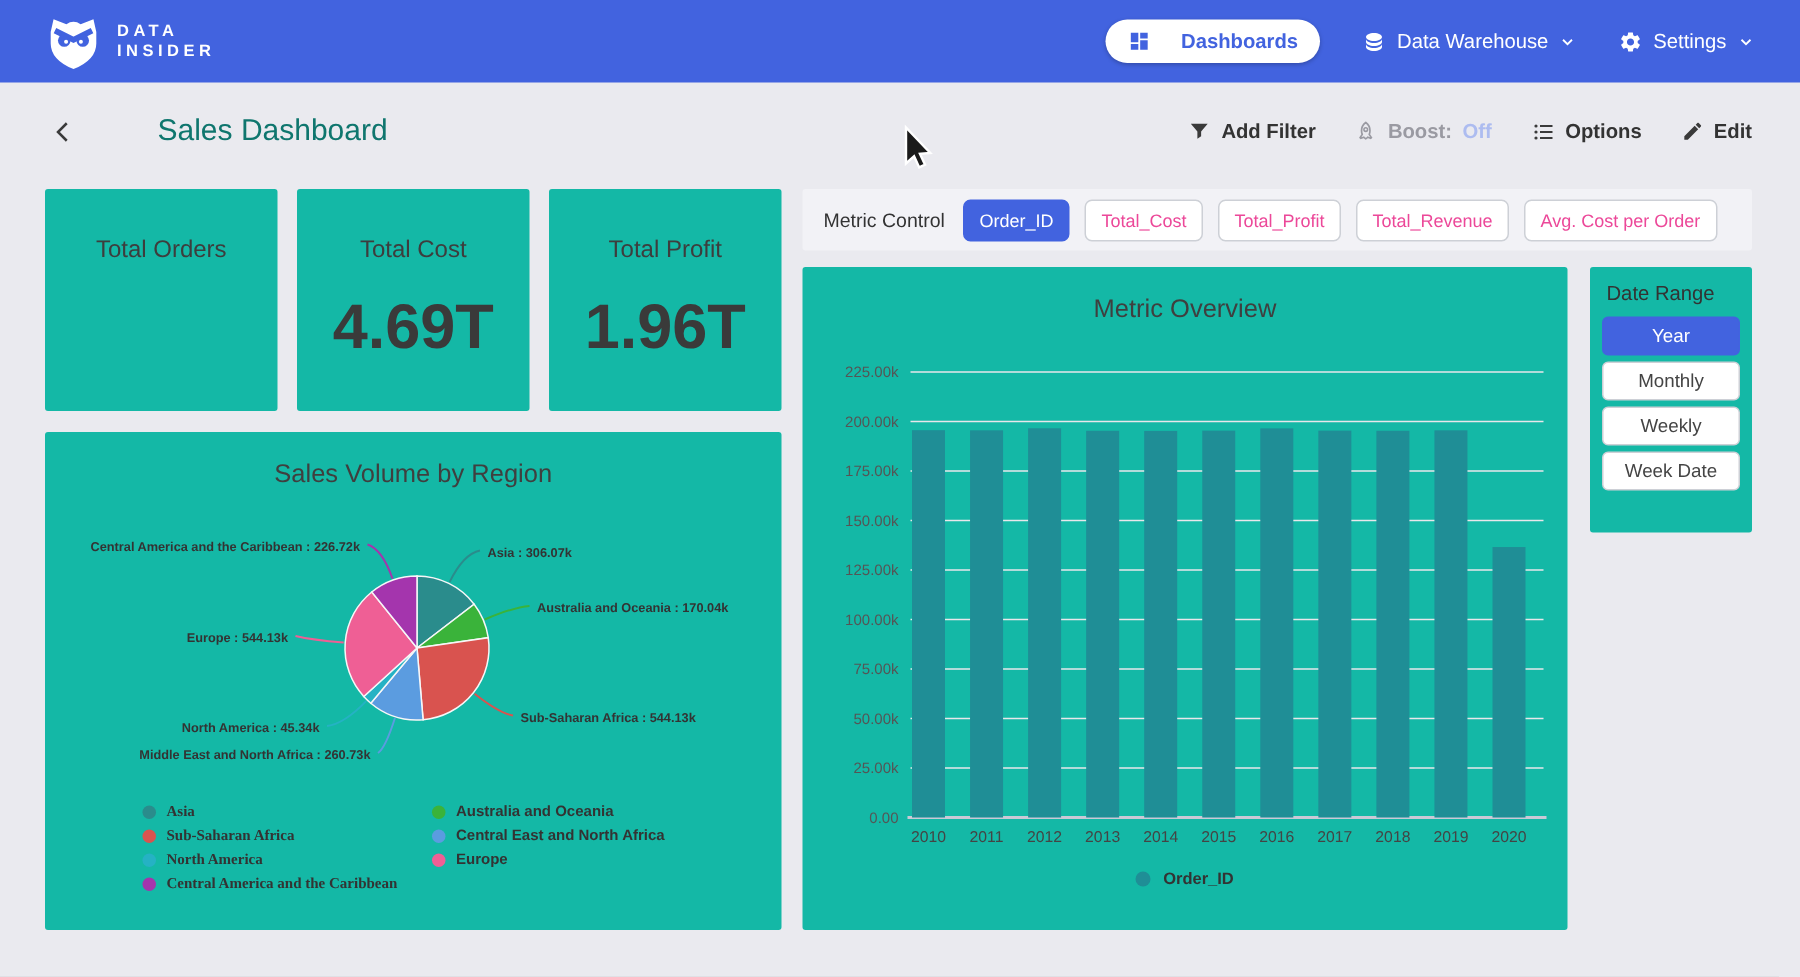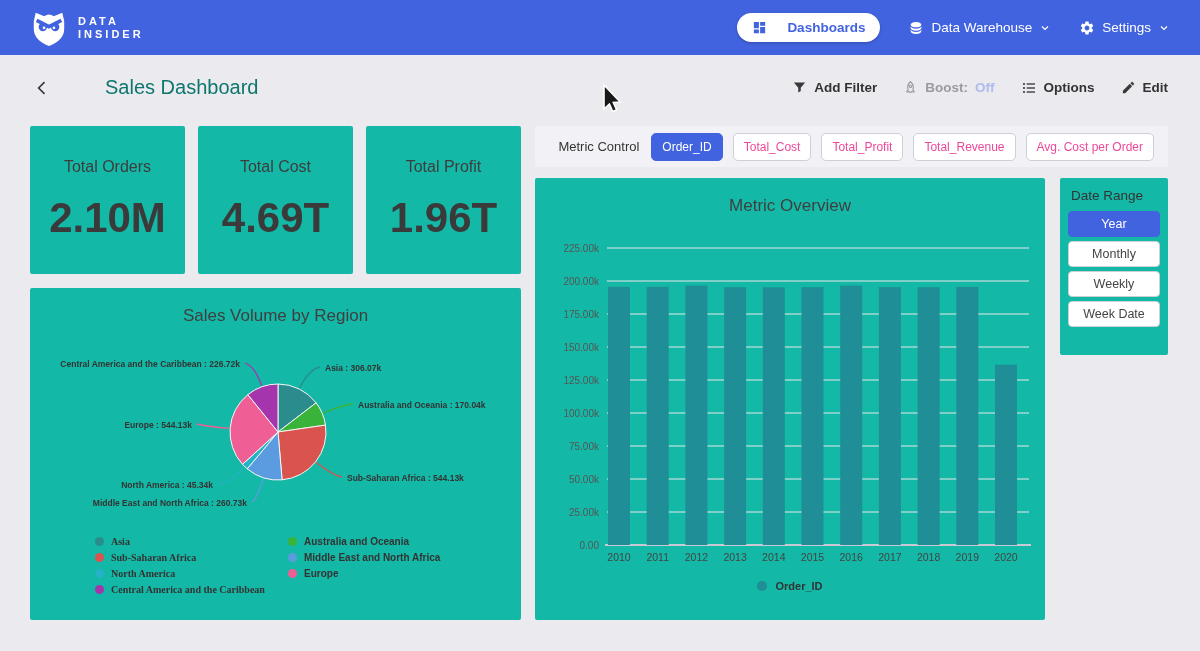--- a/index.html
+++ b/index.html
@@ -46,21 +46,21 @@
   
   .card { position:absolute; background:#14b8a6; border-radius:2px; }
   .kpi-card { top:126px; width:155px; height:148px; text-align:center; }
   .kpi-1 { left:30px; } .kpi-2 { left:198px; } .kpi-3 { left:366px; }
   .kpi-label { margin-top:32px; font-size:16px; font-weight:500; color:#3d3d3d; }
   .kpi-value { margin-top:18px; font-size:42px; font-weight:bold; color:#3a3a3a; }
   
   .metric-bar {
     position:absolute; left:535px; top:126px; width:633px; height:41px;
     background:#F2F2F6; border-radius:2px; display:flex; align-items:center;
-    gap:10px; padding:0 14px;justify-content:flex-end;
+    gap:10px; padding:0 14px;
   }
   .mc-label { font-size:13px; color:#333; margin-right:2px; }
   .chip {
     font-family:inherit; font-size:12px; color:#ec4899; background:#fff;
     border:1px solid #cdd0d6; border-radius:5px; padding:6px 10px; cursor:pointer;
   }
   .chip.active { background:#4263DF; border-color:#4263DF; color:#fff; }
   
   .pie-card { left:30px; top:288px; width:491px; height:332px; }
   .card-title { text-align:center; padding-top:18px; font-size:17px; font-weight:500; color:#3f3f3f; }
@@ -176,21 +176,20 @@
         <svg width="15" height="15" viewBox="0 0 24 24">
           <path fill="#3a3a3a" d="M3 17.25V21h3.75L17.81 9.94l-3.75-3.75L3 17.25zM20.71 7.04c.39-.39.39-1.02 0-1.41l-2.34-2.34c-.39-.39-1.02-.39-1.41 0l-1.83 1.83 3.75 3.75 1.83-1.83z"></path>
         </svg>
         <span>Edit</span>
       </button>
     </div>
   </header>
 
   <div class="card kpi-card kpi-1">
     <div class="kpi-label">Total Orders</div>
-    <div class="kpi-value">2.10M</div>
   </div>
   <div class="card kpi-card kpi-2">
     <div class="kpi-label">Total Cost</div>
     <div class="kpi-value">4.69T</div>
   </div>
   <div class="card kpi-card kpi-3">
     <div class="kpi-label">Total Profit</div>
     <div class="kpi-value">1.96T</div>
   </div>
 
@@ -249,21 +248,21 @@
             <span class="lt">Central America and the Caribbean</span>
           </div>
         </div>
       <div class="legend-col c2">
           <div class="legend-item">
             <span class="legend-dot" style="background: rgb(58, 179, 58);"></span>
             <span class="lt">Australia and Oceania</span>
           </div>
           <div class="legend-item">
             <span class="legend-dot" style="background: rgb(91, 156, 224);"></span>
-            <span class="lt">Middle East and North Africa</span>
+            <span class="lt">Central East and North Africa</span>
           </div>
           <div class="legend-item">
             <span class="legend-dot" style="background: rgb(239, 95, 149);"></span>
             <span class="lt">Europe</span>
           </div>
         </div>
     </div>
   </div>
 
   <div class="card bar-card">

